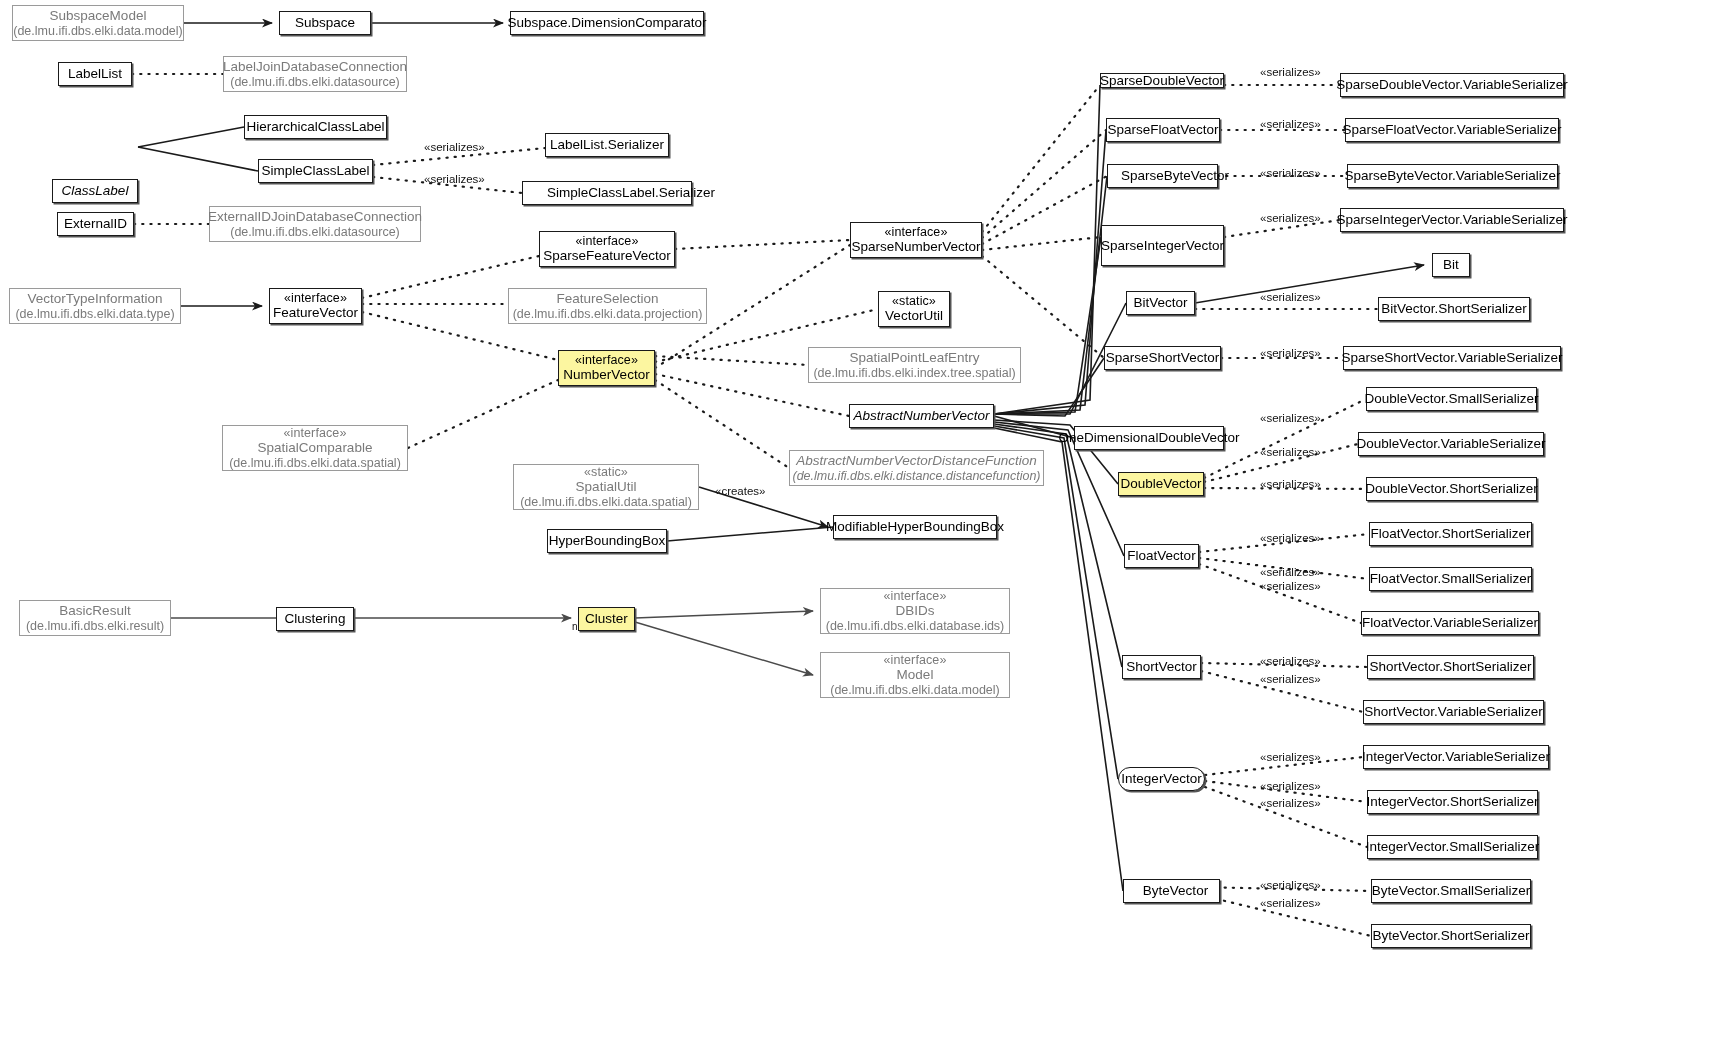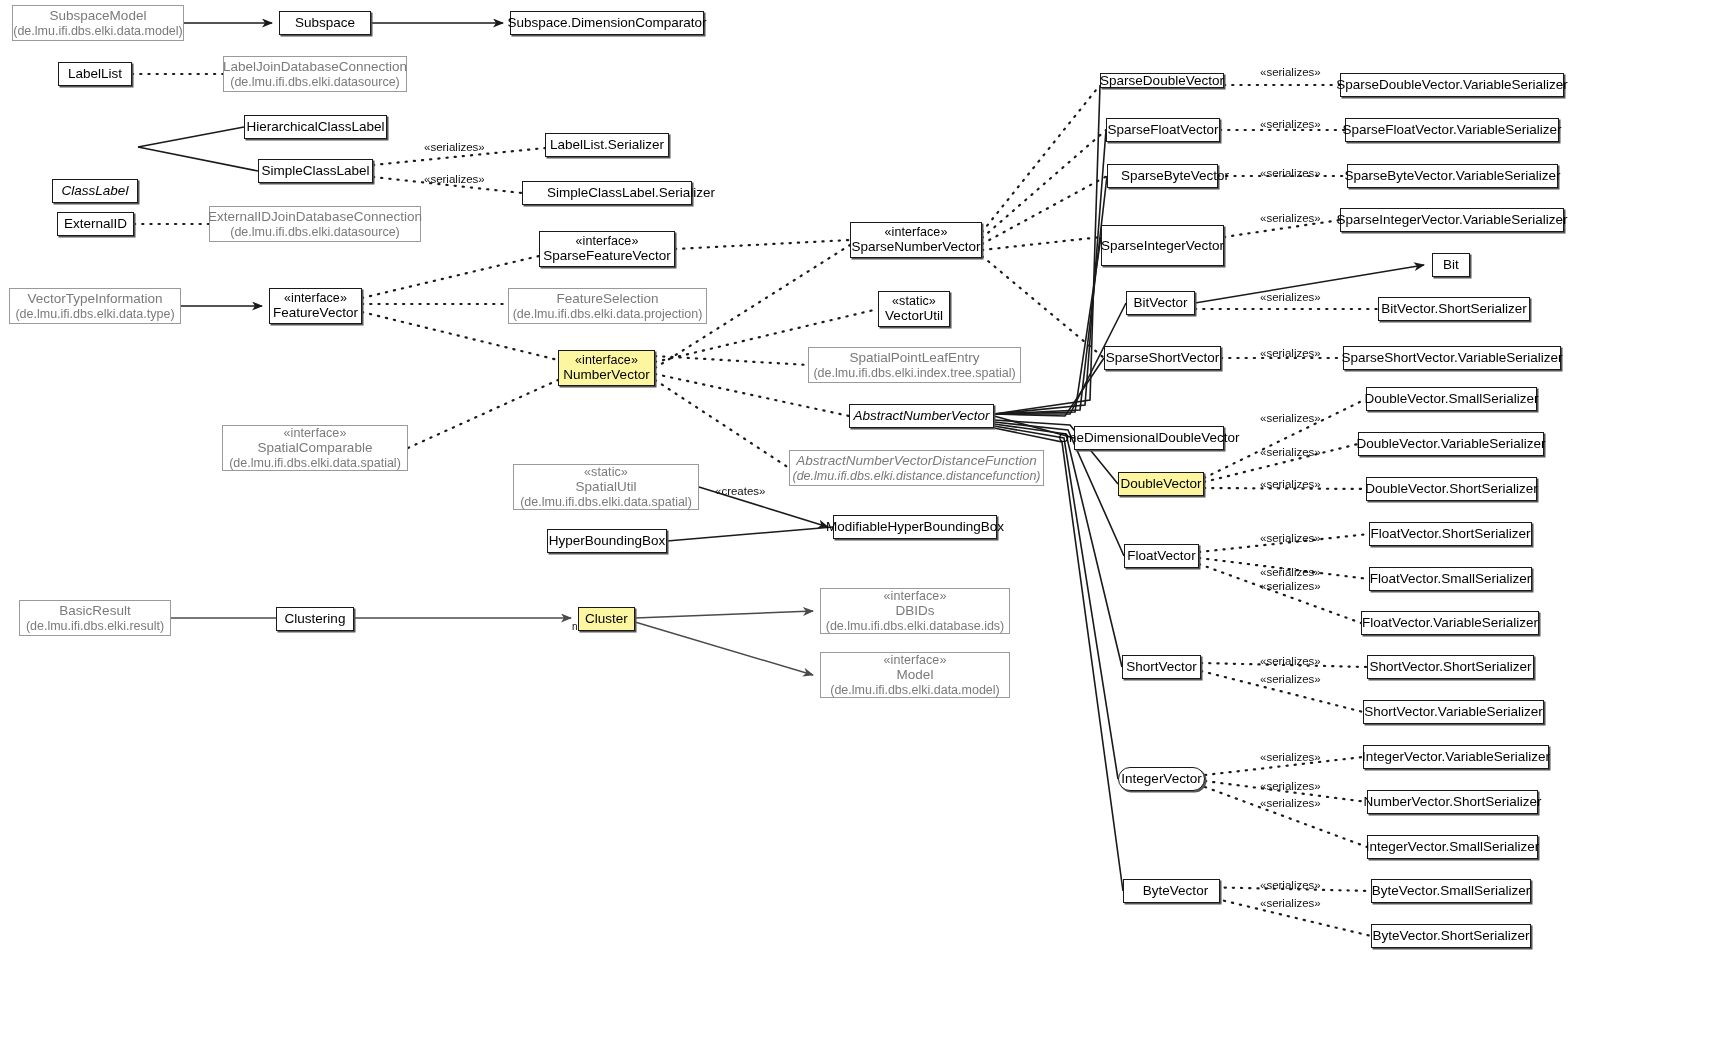--- a/index.html
+++ b/index.html
@@ -367,21 +367,21 @@
       <div class="node strong" style="left: 1367px; top: 655px; width: 167px; height: 24px;">
         <div class="title">ShortVector.ShortSerializer</div>
       </div>
       <div class="node strong" style="left: 1363px; top: 700px; width: 181px; height: 24px;">
         <div class="title">ShortVector.VariableSerializer</div>
       </div>
       <div class="node strong" style="left: 1363px; top: 745px; width: 186px; height: 24px;">
         <div class="title">IntegerVector.VariableSerializer</div>
       </div>
       <div class="node strong" style="left: 1367px; top: 790px; width: 171px; height: 24px;">
-        <div class="title">NumberVector.ShortSerializer</div>
+        <div class="title">IntegerVector.ShortSerializer</div>
       </div>
       <div class="node strong" style="left: 1367px; top: 835px; width: 171px; height: 24px;">
         <div class="title">IntegerVector.SmallSerializer</div>
       </div>
       <div class="node strong" style="left: 1371px; top: 879px; width: 160px; height: 24px;">
         <div class="title">ByteVector.SmallSerializer</div>
       </div>
       <div class="node strong" style="left: 1371px; top: 924px; width: 160px; height: 24px;">
         <div class="title">ByteVector.ShortSerializer</div>
       </div>

